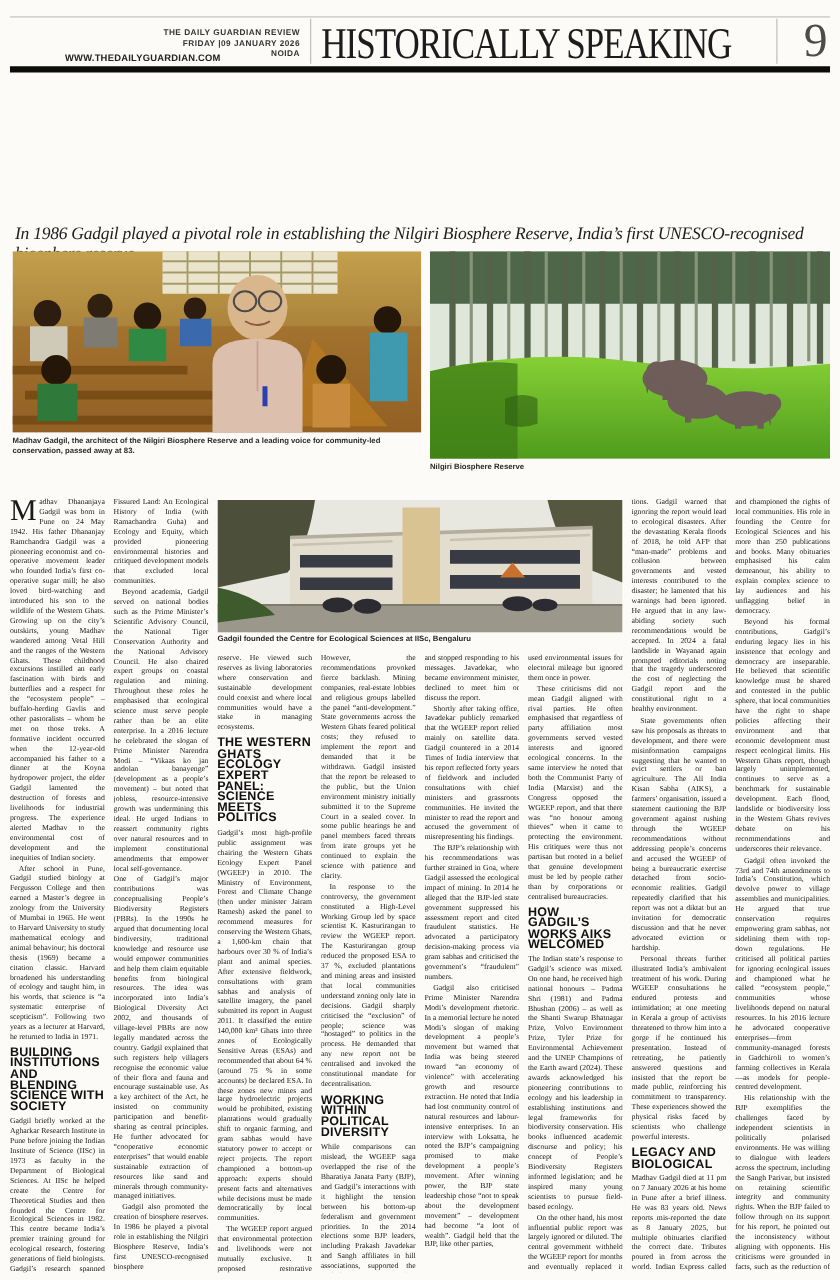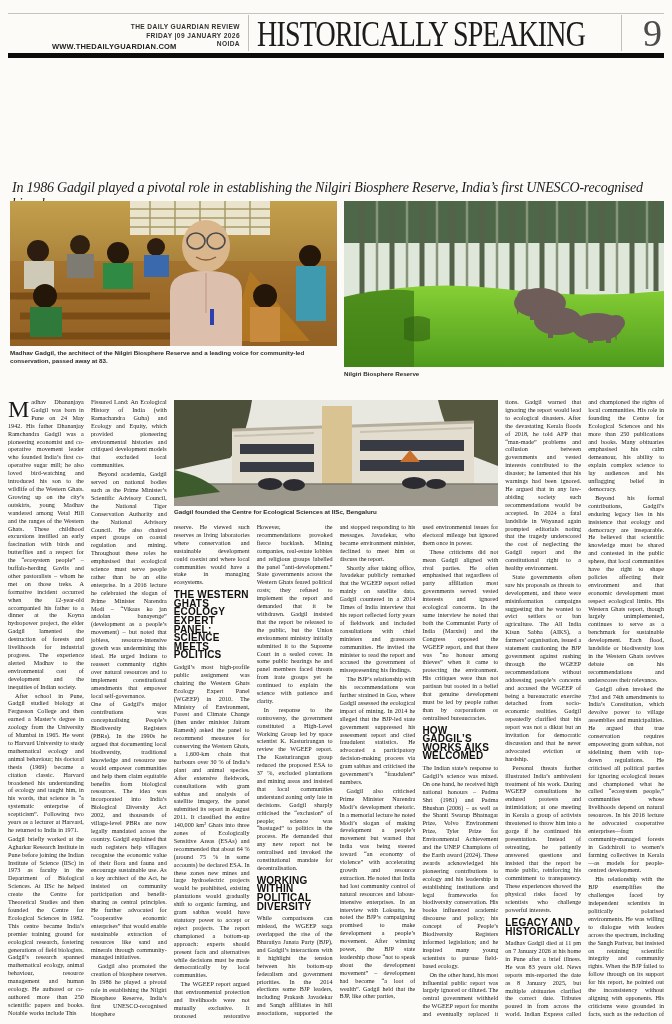--- a/index.html
+++ b/index.html
@@ -177,20 +177,21 @@
         </g>
         <path d="M226 62l10 -12l10 12z" fill="#c8702c"></path>
         <path d="M0 70q30 6 46 22L0 98z" fill="#3e5b2e"></path>
       </svg>
       <div class="caption">Gadgil founded the Centre for Ecological Sciences at IISc, Bengaluru</div>
     </div>
 
   <div class="col">
         <p class="para"><span class="dropcap">M</span>adhav Dhananjaya Gadgil was born in Pune on 24 May 1942. His father Dhananjay Ramchandra Gadgil was a pioneering economist and co-operative movement leader who founded India’s first co-operative sugar mill; he also loved bird-watching and introduced his son to the wildlife of the Western Ghats. Growing up on the city’s outskirts, young Madhav wandered among Vetal Hill and the ranges of the Western Ghats. These childhood excursions instilled an early fascination with birds and butterflies and a respect for the “ecosystem people” – buffalo-herding Gavlis and other pastoralists – whom he met on those treks. A formative incident occurred when the 12-year-old accompanied his father to a dinner at the Koyna hydropower project, the elder Gadgil lamented the destruction of forests and livelihoods for industrial progress. The experience alerted Madhav to the environmental cost of development and the inequities of Indian society.</p>
         <p class="para indent">After school in Pune, Gadgil studied biology at Fergusson College and then earned a Master’s degree in zoology from the University of Mumbai in 1965. He went to Harvard University to study mathematical ecology and animal behaviour; his doctoral thesis (1969) became a citation classic. Harvard broadened his understanding of ecology and taught him, in his words, that science is “a systematic enterprise of scepticism”. Following two years as a lecturer at Harvard, he returned to India in 1971.</p>
+        <div class="sec-head">BUILDING INSTITUTIONS AND BLENDING SCIENCE WITH SOCIETY</div>
         <p class="para">Gadgil briefly worked at the Agharkar Research Institute in Pune before joining the Indian Institute of Science (IISc) in 1973 as faculty in the Department of Biological Sciences. At IISc he helped create the Centre for Theoretical Studies and then founded the Centre for Ecological Sciences in 1982. This centre became India’s premier training ground for ecological research, fostering generations of field biologists. Gadgil’s research spanned mathematical ecology, animal behaviour, resource management and human ecology. He authored or co-authored more than 250 scientific papers and books. Notable works include This</p>
       </div>
       <div class="col">
         <p class="para">Fissured Land: An Ecological History of India (with Ramachandra Guha) and Ecology and Equity, which provided pioneering environmental histories and critiqued development models that excluded local communities.</p>
         <p class="para indent">Beyond academia, Gadgil served on national bodies such as the Prime Minister’s Scientific Advisory Council, the National Tiger Conservation Authority and the National Advisory Council. He also chaired expert groups on coastal regulation and mining. Throughout these roles he emphasised that ecological science must serve people rather than be an elite enterprise. In a 2016 lecture he celebrated the slogan of Prime Minister Narendra Modi – “Vikaas ko jan andolan banayenge” (development as a people’s movement) – but noted that jobless, resource-intensive growth was undermining this ideal. He urged Indians to reassert community rights over natural resources and to implement constitutional amendments that empower local self-governance.</p>
         <p class="para">One of Gadgil’s major contributions was conceptualising People’s Biodiversity Registers (PBRs). In the 1990s he argued that documenting local biodiversity, traditional knowledge and resource use would empower communities and help them claim equitable benefits from biological resources. The idea was incorporated into India’s Biological Diversity Act 2002, and thousands of village-level PBRs are now legally mandated across the country. Gadgil explained that such registers help villagers recognise the economic value of their flora and fauna and encourage sustainable use. As a key architect of the Act, he insisted on community participation and benefit-sharing as central principles. He further advocated for “cooperative economic enterprises” that would enable sustainable extraction of resources like sand and minerals through community-managed initiatives.</p>
         <p class="para indent">Gadgil also promoted the creation of biosphere reserves. In 1986 he played a pivotal role in establishing the Nilgiri Biosphere Reserve, India’s first UNESCO-recognised biosphere</p>
       </div>
       <div class="col under-photo">
         <p class="para">reserve. He viewed such reserves as living laboratories where conservation and sustainable development could coexist and where local communities would have a stake in managing ecosystems.</p>
@@ -214,21 +215,21 @@
         <p class="para">used environmental issues for electoral mileage but ignored them once in power.</p>
         <p class="para indent">These criticisms did not mean Gadgil aligned with rival parties. He often emphasised that regardless of party affiliation most governments served vested interests and ignored ecological concerns. In the same interview he noted that both the Communist Party of India (Marxist) and the Congress opposed the WGEEP report, and that there was “no honour among thieves” when it came to protecting the environment. His critiques were thus not partisan but rooted in a belief that genuine development must be led by people rather than by corporations or centralised bureaucracies.</p>
         <div class="sec-head">HOW GADGIL’S WORKS AIKS WELCOMED</div>
         <p class="para">The Indian state’s response to Gadgil’s science was mixed. On one hand, he received high national honours – Padma Shri (1981) and Padma Bhushan (2006) – as well as the Shanti Swarup Bhatnagar Prize, Volvo Environment Prize, Tyler Prize for Environmental Achievement and the UNEP Champions of the Earth award (2024). These awards acknowledged his pioneering contributions to ecology and his leadership in establishing institutions and legal frameworks for biodiversity conservation. His books influenced academic discourse and policy; his concept of People’s Biodiversity Registers informed legislation; and he inspired many young scientists to pursue field-based ecology.</p>
         <p class="para indent">On the other hand, his most influential public report was largely ignored or diluted. The central government withheld the WGEEP report for months and eventually replaced it with the Kasturirangan report, which trimmed environmental protections. Most Western Ghats states refused to implement even the diluted recommenda-</p>
       </div>
       <div class="col">
         <p class="para">tions. Gadgil warned that ignoring the report would lead to ecological disasters. After the devastating Kerala floods of 2018, he told AFP that “man-made” problems and collusion between governments and vested interests contributed to the disaster; he lamented that his warnings had been ignored. He argued that in any law-abiding society such recommendations would be accepted. In 2024 a fatal landslide in Wayanad again prompted editorials noting that the tragedy underscored the cost of neglecting the Gadgil report and the constitutional right to a healthy environment.</p>
         <p class="para indent">State governments often saw his proposals as threats to development, and there were misinformation campaigns suggesting that he wanted to evict settlers or ban agriculture. The All India Kisan Sabha (AIKS), a farmers’ organisation, issued a statement cautioning the BJP government against rushing through the WGEEP recommendations without addressing people’s concerns and accused the WGEEP of being a bureaucratic exercise detached from socio-economic realities. Gadgil repeatedly clarified that his report was not a diktat but an invitation for democratic discussion and that he never advocated eviction or hardship.</p>
         <p class="para indent">Personal threats further illustrated India’s ambivalent treatment of his work. During WGEEP consultations he endured protests and intimidation; at one meeting in Kerala a group of activists threatened to throw him into a gorge if he continued his presentation. Instead of retreating, he patiently answered questions and insisted that the report be made public, reinforcing his commitment to transparency. These experiences showed the physical risks faced by scientists who challenge powerful interests.</p>
-        <div class="sec-head">LEGACY AND HISTORICALLY</div>
+        <div class="sec-head">LEGACY AND BIOLOGICAL</div>
         <p class="para">Madhav Gadgil died at 11 pm on 7 January 2026 at his home in Pune after a brief illness. He was 83 years old. News reports mis-reported the date as 8 January 2025, but multiple obituaries clarified the correct date. Tributes poured in from across the world. Indian Express called him a “people’s ecologist” and noted that he helped establish India’s first biosphere reserve, shaped the Biological Diversity Act</p>
       </div>
       <div class="col">
         <p class="para">and championed the rights of local communities. His role in founding the Centre for Ecological Sciences and his more than 250 publications and books. Many obituaries emphasised his calm demeanour, his ability to explain complex science to lay audiences and his unflagging belief in democracy.</p>
         <p class="para indent">Beyond his formal contributions, Gadgil’s enduring legacy lies in his insistence that ecology and democracy are inseparable. He believed that scientific knowledge must be shared and contested in the public sphere, that local communities have the right to shape policies affecting their environment and that economic development must respect ecological limits. His Western Ghats report, though largely unimplemented, continues to serve as a benchmark for sustainable development. Each flood, landslide or biodiversity loss in the Western Ghats revives debate on his recommendations and underscores their relevance.</p>
         <p class="para indent">Gadgil often invoked the 73rd and 74th amendments to India’s Constitution, which devolve power to village assemblies and municipalities. He argued that true conservation requires empowering gram sabhas, not sidelining them with top-down regulations. He criticised all political parties for ignoring ecological issues and championed what he called “ecosystem people,” communities whose livelihoods depend on natural resources. In his 2016 lecture he advocated cooperative enterprises—from community-managed forests in Gadchiroli to women’s farming collectives in Kerala—as models for people-centred development.</p>
         <p class="para indent">His relationship with the BJP exemplifies the challenges faced by independent scientists in politically polarised environments. He was willing to dialogue with leaders across the spectrum, including the Sangh Parivar, but insisted on retaining scientific integrity and community rights. When the BJP failed to follow through on its support for his report, he pointed out the inconsistency without aligning with opponents. His criticisms were grounded in facts, such as the reduction of ESA coverage and the absence of community decision-making, not in partisan loyalties. Such positions made him both respected and controversial.</p>
       </div>
     </div>
 

